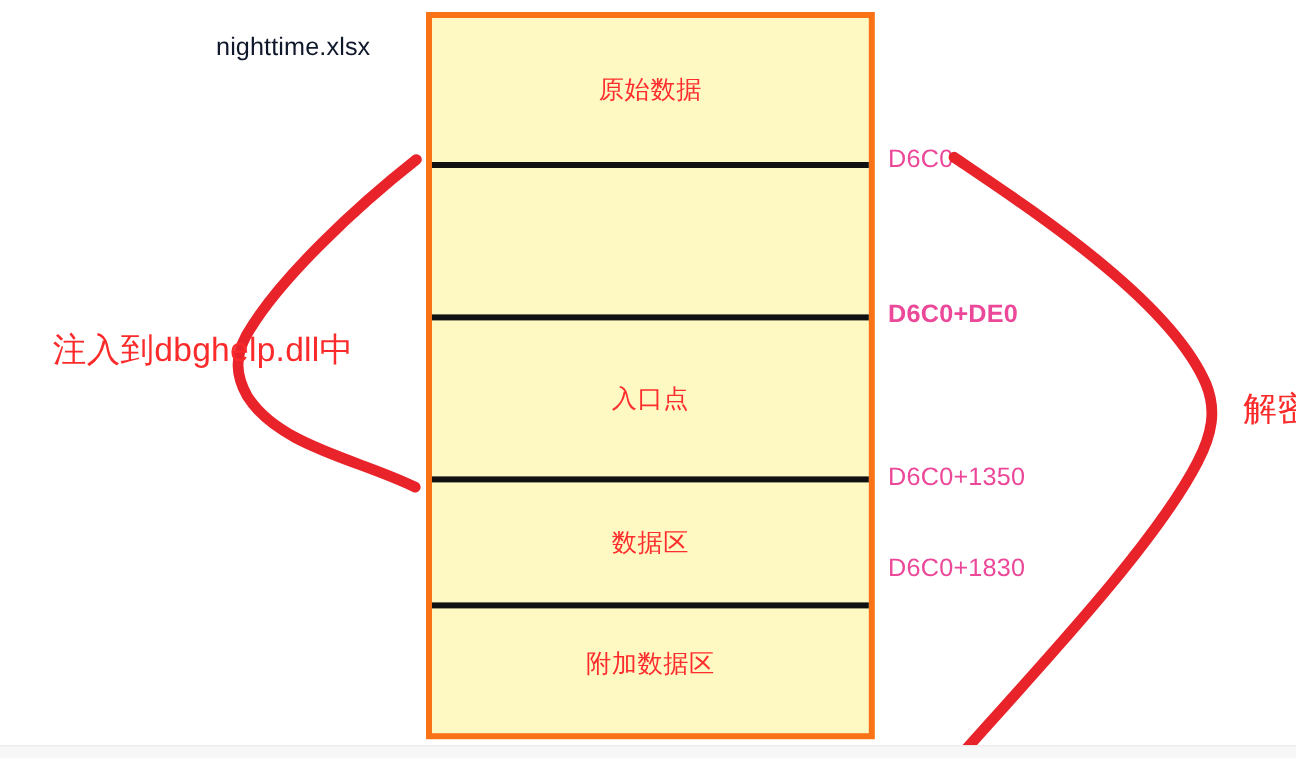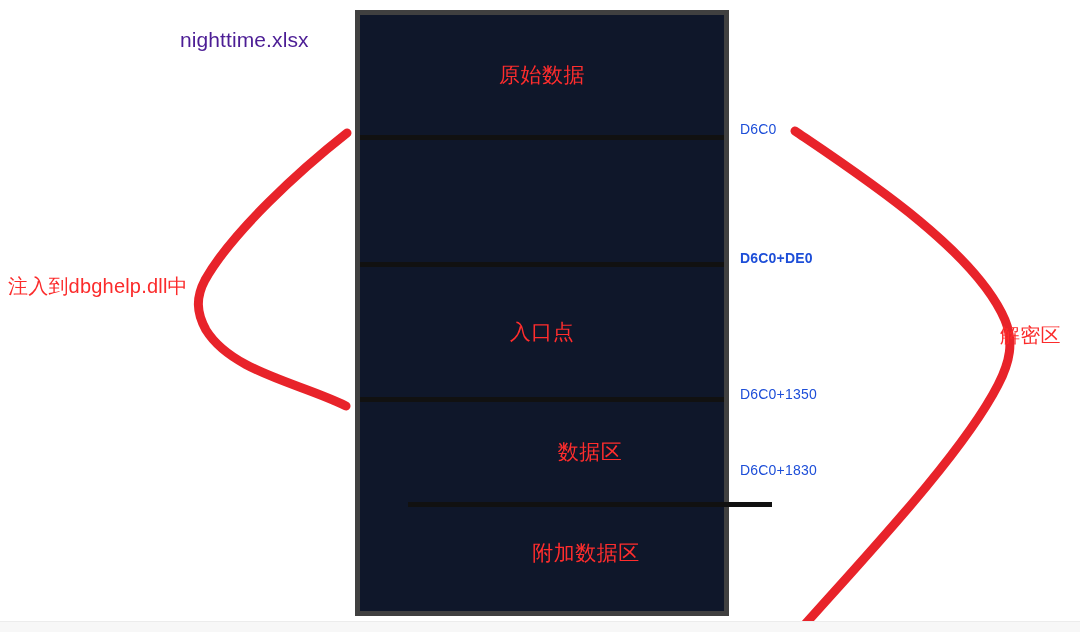--- a/index.html
+++ b/index.html
@@ -26,34 +26,34 @@
     height: 10px;
     background: #f7f7f7;
     border-top: 1px solid #ececec;
   }
   
   .file-label {
     position: absolute;
     left: 180px;
     top: 28px;
     font-size: 21px;
-    color: #4c1d95;
+    color: #0f172a;
     white-space: nowrap;
     letter-spacing: .1px;
   }
   
   .block {
     position: absolute;
     left: 355px;
     top: 10px;
     width: 374px;
     height: 606px;
     box-sizing: border-box;
-    border: 5px solid #404040;
-    background: #0f172a;
+    border: 5px solid #f97316;
+    background: #fef9c3;
   }
   .seg {
     position: absolute;
     left: 0;
     width: 100%;
     box-sizing: border-box;
     display: flex;
     align-items: center;
     justify-content: center;
   }
@@ -62,32 +62,33 @@
   }
   .seg-label {
     font-size: 21px;
     color: #ff2d2d;
     white-space: nowrap;
     letter-spacing: .5px;
   }
   
   .addr {
     position: absolute;
-    font-size: 14px;
-    color: #1d4ed8;
+    font-size: 21px;
+    color: #ec4899;
     white-space: nowrap;
     letter-spacing: .2px;
   }
   
   .side-label {
     position: absolute;
-    font-size: 20px;
+    font-size: 28px;
     color: #fb2b2b;
     white-space: nowrap;
     letter-spacing: .2px;
+    margin-left: 36px;
   }
   .side-label.left {
     left: 8px;
     top: 273px;
   }
   .side-label.right {
     left: 1000px;
     top: 322px;
   }
   
@@ -115,25 +116,25 @@
     </div>
 
     <div class="seg seg-divider" style="top:125px; height:127px;">
       <span class="seg-label"></span>
     </div>
 
     <div class="seg seg-divider" style="top:252px; height:135px;align-items:center;">
       <span class="seg-label">入口点</span>
     </div>
 
-    <div class="seg seg-divider" style="top:387px; height:105px;margin-left:48px;">
+    <div class="seg seg-divider" style="top:387px; height:105px;">
       <span class="seg-label">数据区</span>
     </div>
 
-    <div class="seg" style="top:492px; height:92px;margin-left:44px;">
+    <div class="seg" style="top:492px; height:92px;">
       <span class="seg-label">附加数据区</span>
     </div>
 
   </div>
 
   <div class="addr" style="left:740px; top:121px;">D6C0</div>
   <div class="addr" style="left:740px; top:250px;font-weight:bold;">D6C0+DE0</div>
   <div class="addr" style="left:740px; top:386px;">D6C0+1350</div>
   <div class="addr" style="left:740px; top:462px;">D6C0+1830</div>
 

